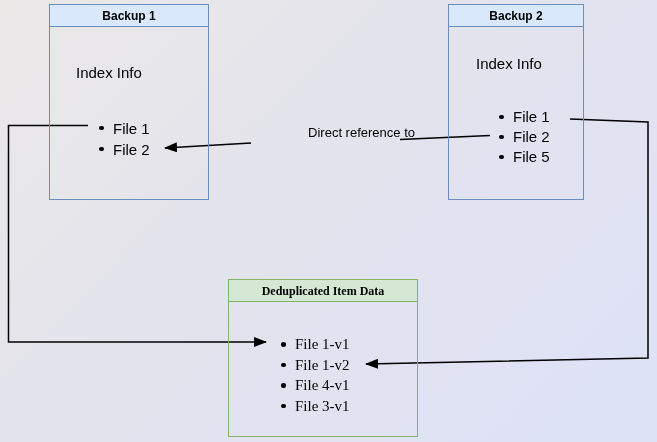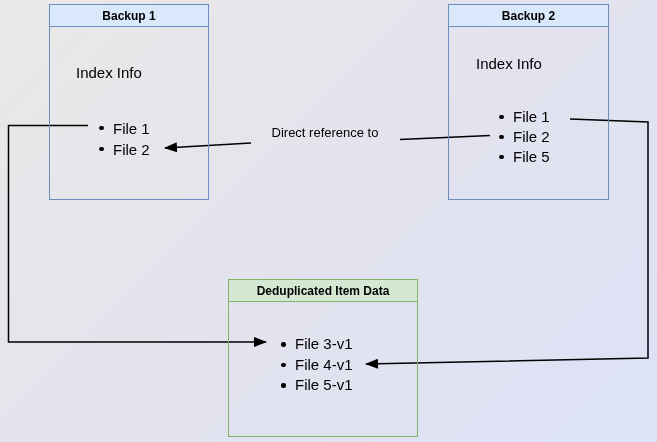--- a/index.html
+++ b/index.html
@@ -18,21 +18,21 @@
     left: 0; top: 0;
     width: 657px; height: 442px;
     pointer-events: none;
   }
   .box {
     position: absolute;
     border: 1px solid;
     background: transparent;
   }
   .box.blue  { border-color: #6c8ebf; }
-  .box.green { border-color: #82b366; }
+  .box.green { border-color: #82b366; font-family: Liberation Serif, serif; }
   .box-header {
     height: 22px;
     line-height: 22px;
     text-align: center;
     font-weight: bold;
     font-size: 12px;
     border-bottom: 1px solid;
   }
   .blue  .box-header { background: #dae8fc; border-bottom-color: #6c8ebf; }
   .green .box-header { background: #d5e8d4; border-bottom-color: #82b366; }
@@ -63,21 +63,21 @@
     background: #000;
   }
   .lh21 li { line-height: 21px; }
   .lh20 li { line-height: 20px; }
   .lh205 li { line-height: 20.5px; }
   .edge-label {
     position: absolute;
     left: 235px;
     top: 124px;
     width: 180px;
-    text-align: center;
+    text-align: right;
     font-size: 13px;
     line-height: 17.5px;
     white-space: nowrap;
   }
 </style>
 </head>
 <body>
 
 <div class="canvas">
 
@@ -95,36 +95,37 @@
 
   <div class="box blue" style="left:49px; top:4px; width:160px; height:196px;">
     <div class="box-header">Backup 1</div>
     <div class="box-sublabel" style="left:26px; top:59px;">Index Info</div>
     <ul class="file-list lh21" style="left:49px; top:112.5px;">
       <li>File 1</li>
       <li>File 2</li>
     </ul>
   </div>
 
-  <div class="box blue" style="left:448px; top:4px; width:161px; height:196px;">
+  <div class="box blue" style="left:448px; top:4px; width:136px; height:196px;">
     <div class="box-header">Backup 2</div>
     <div class="box-sublabel" style="left:27px; top:50px;">Index Info</div>
     <ul class="file-list lh20" style="left:50px; top:102px;">
       <li>File 1</li>
       <li>File 2</li>
       <li>File 5</li>
     </ul>
   </div>
 
   <div class="box green" style="left:228px; top:279px; width:190px; height:158px;">
     <div class="box-header">Deduplicated Item Data</div>
     <ul class="file-list lh205" style="left:52px; top:54px;">
+      <li>File 1-v1</li>
+      <li>File 1-v2</li>
+      <li>File 4-v1</li>
       <li>File 3-v1</li>
-      <li>File 4-v1</li>
-      <li>File 5-v1</li>
     </ul>
   </div>
 
   <div class="edge-label">
     <div>Direct reference to</div>
   </div>
 
 </div>
 
 </body></html>

